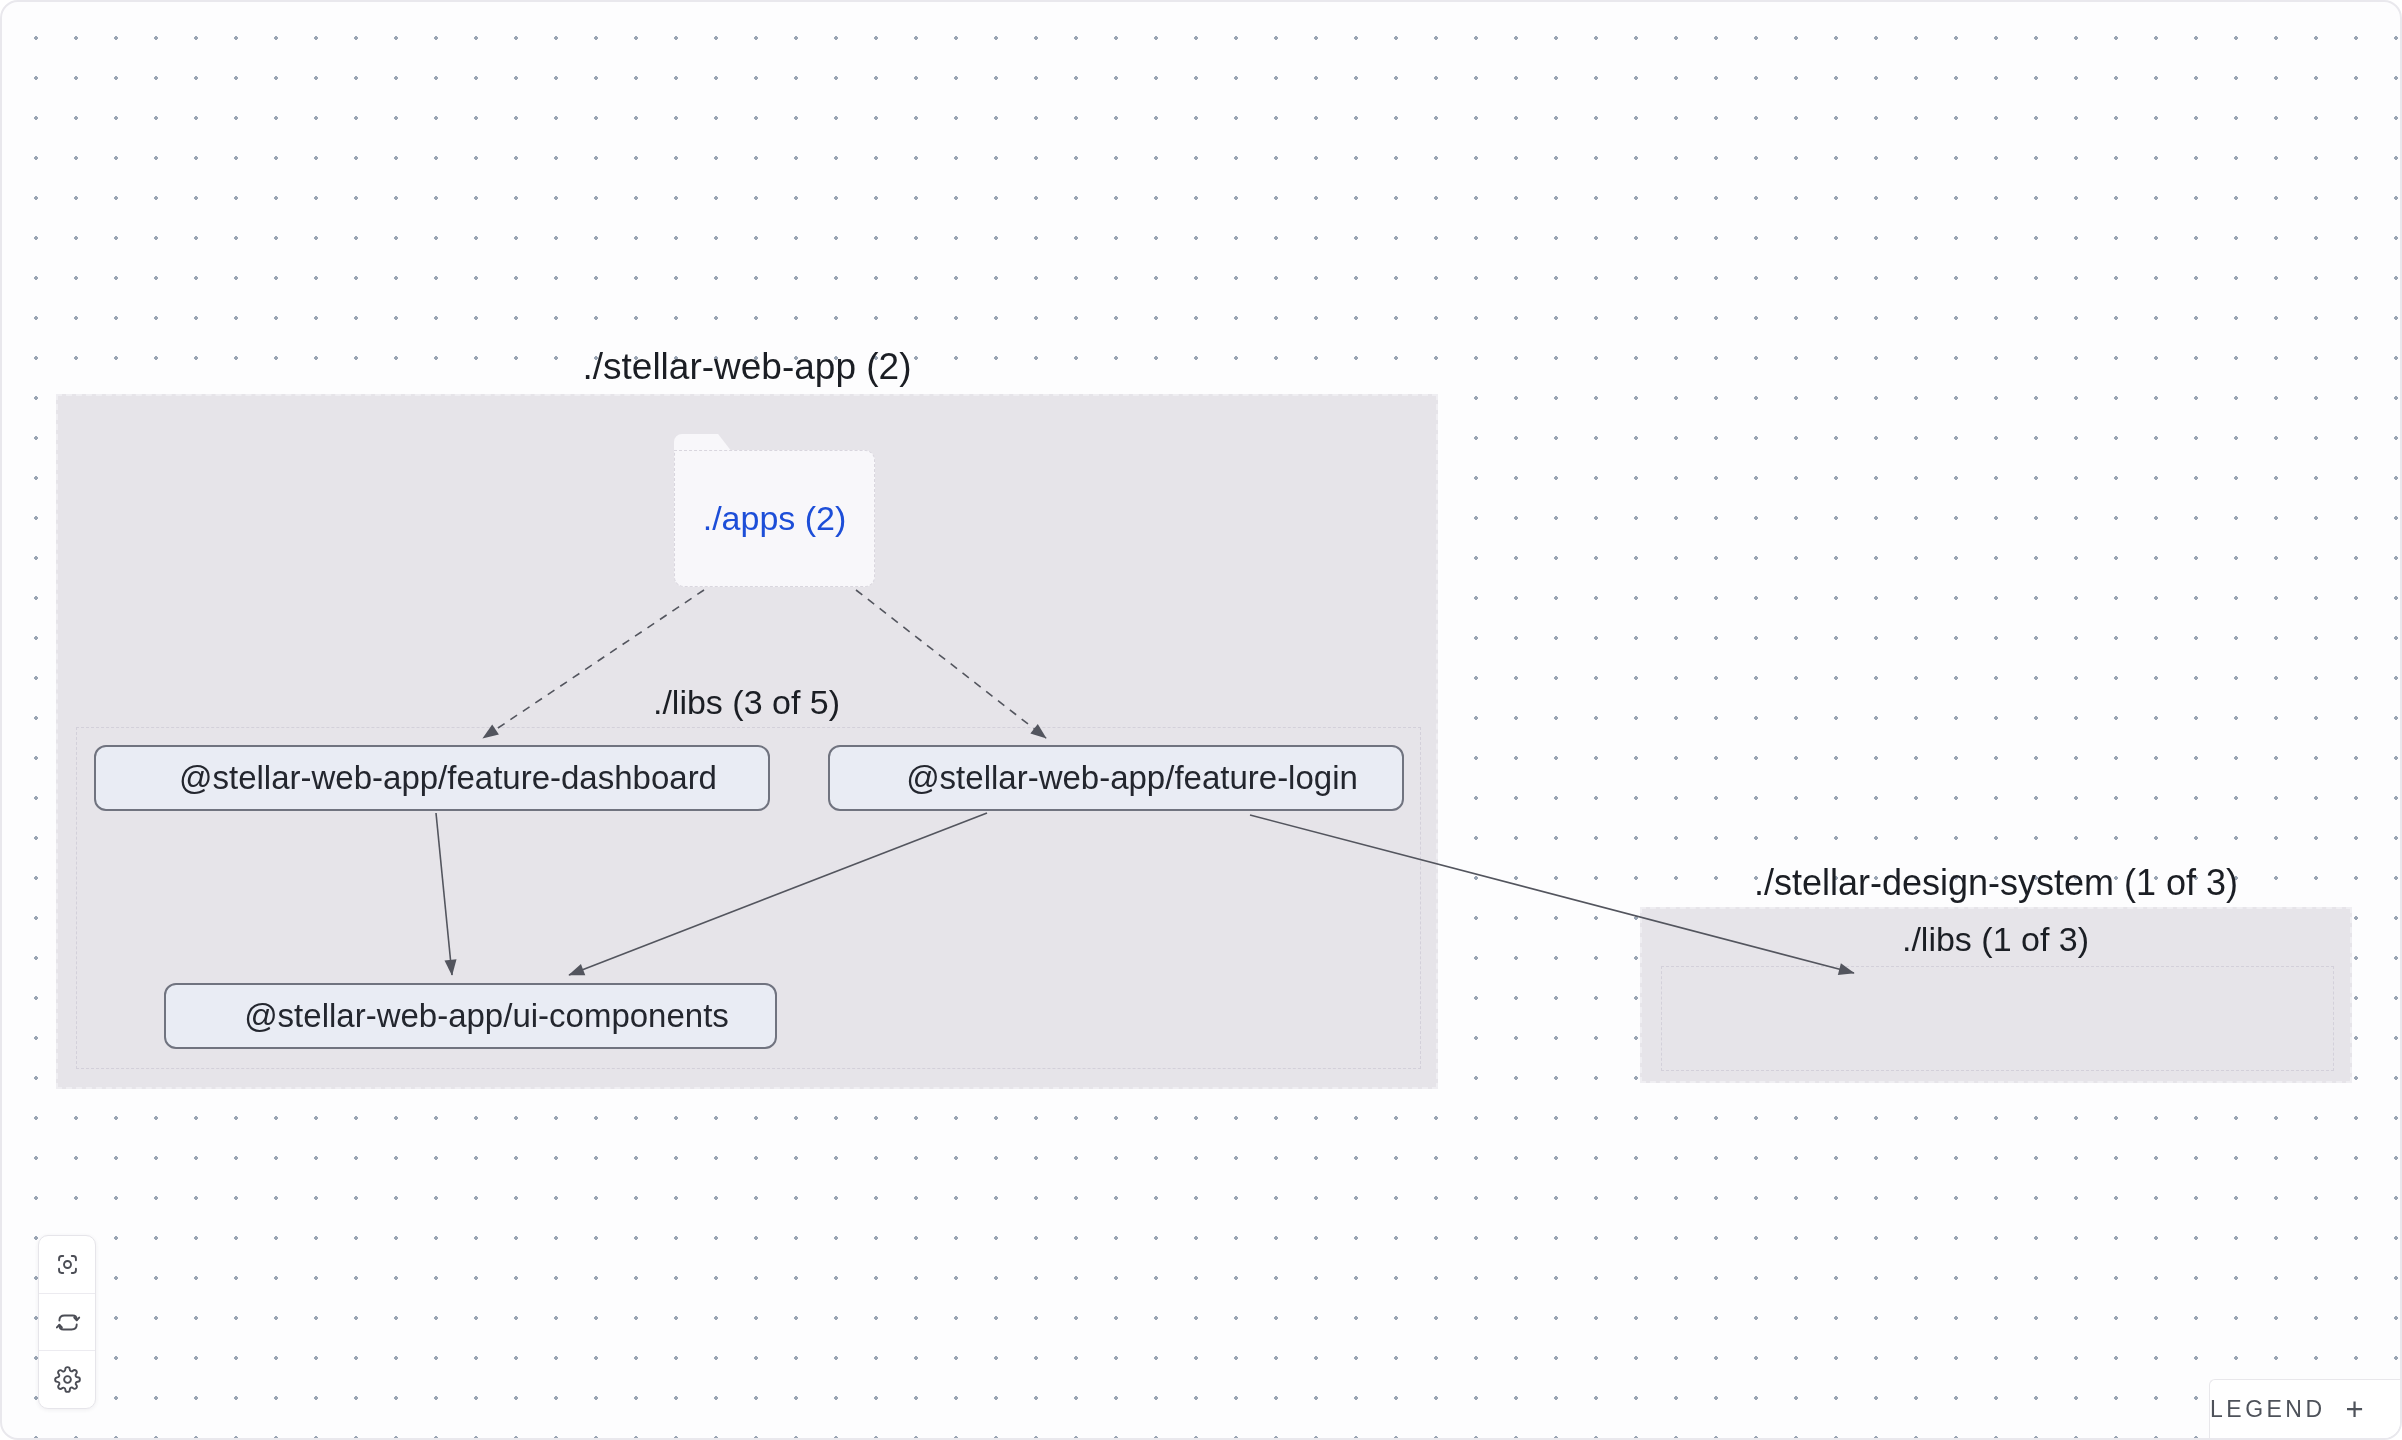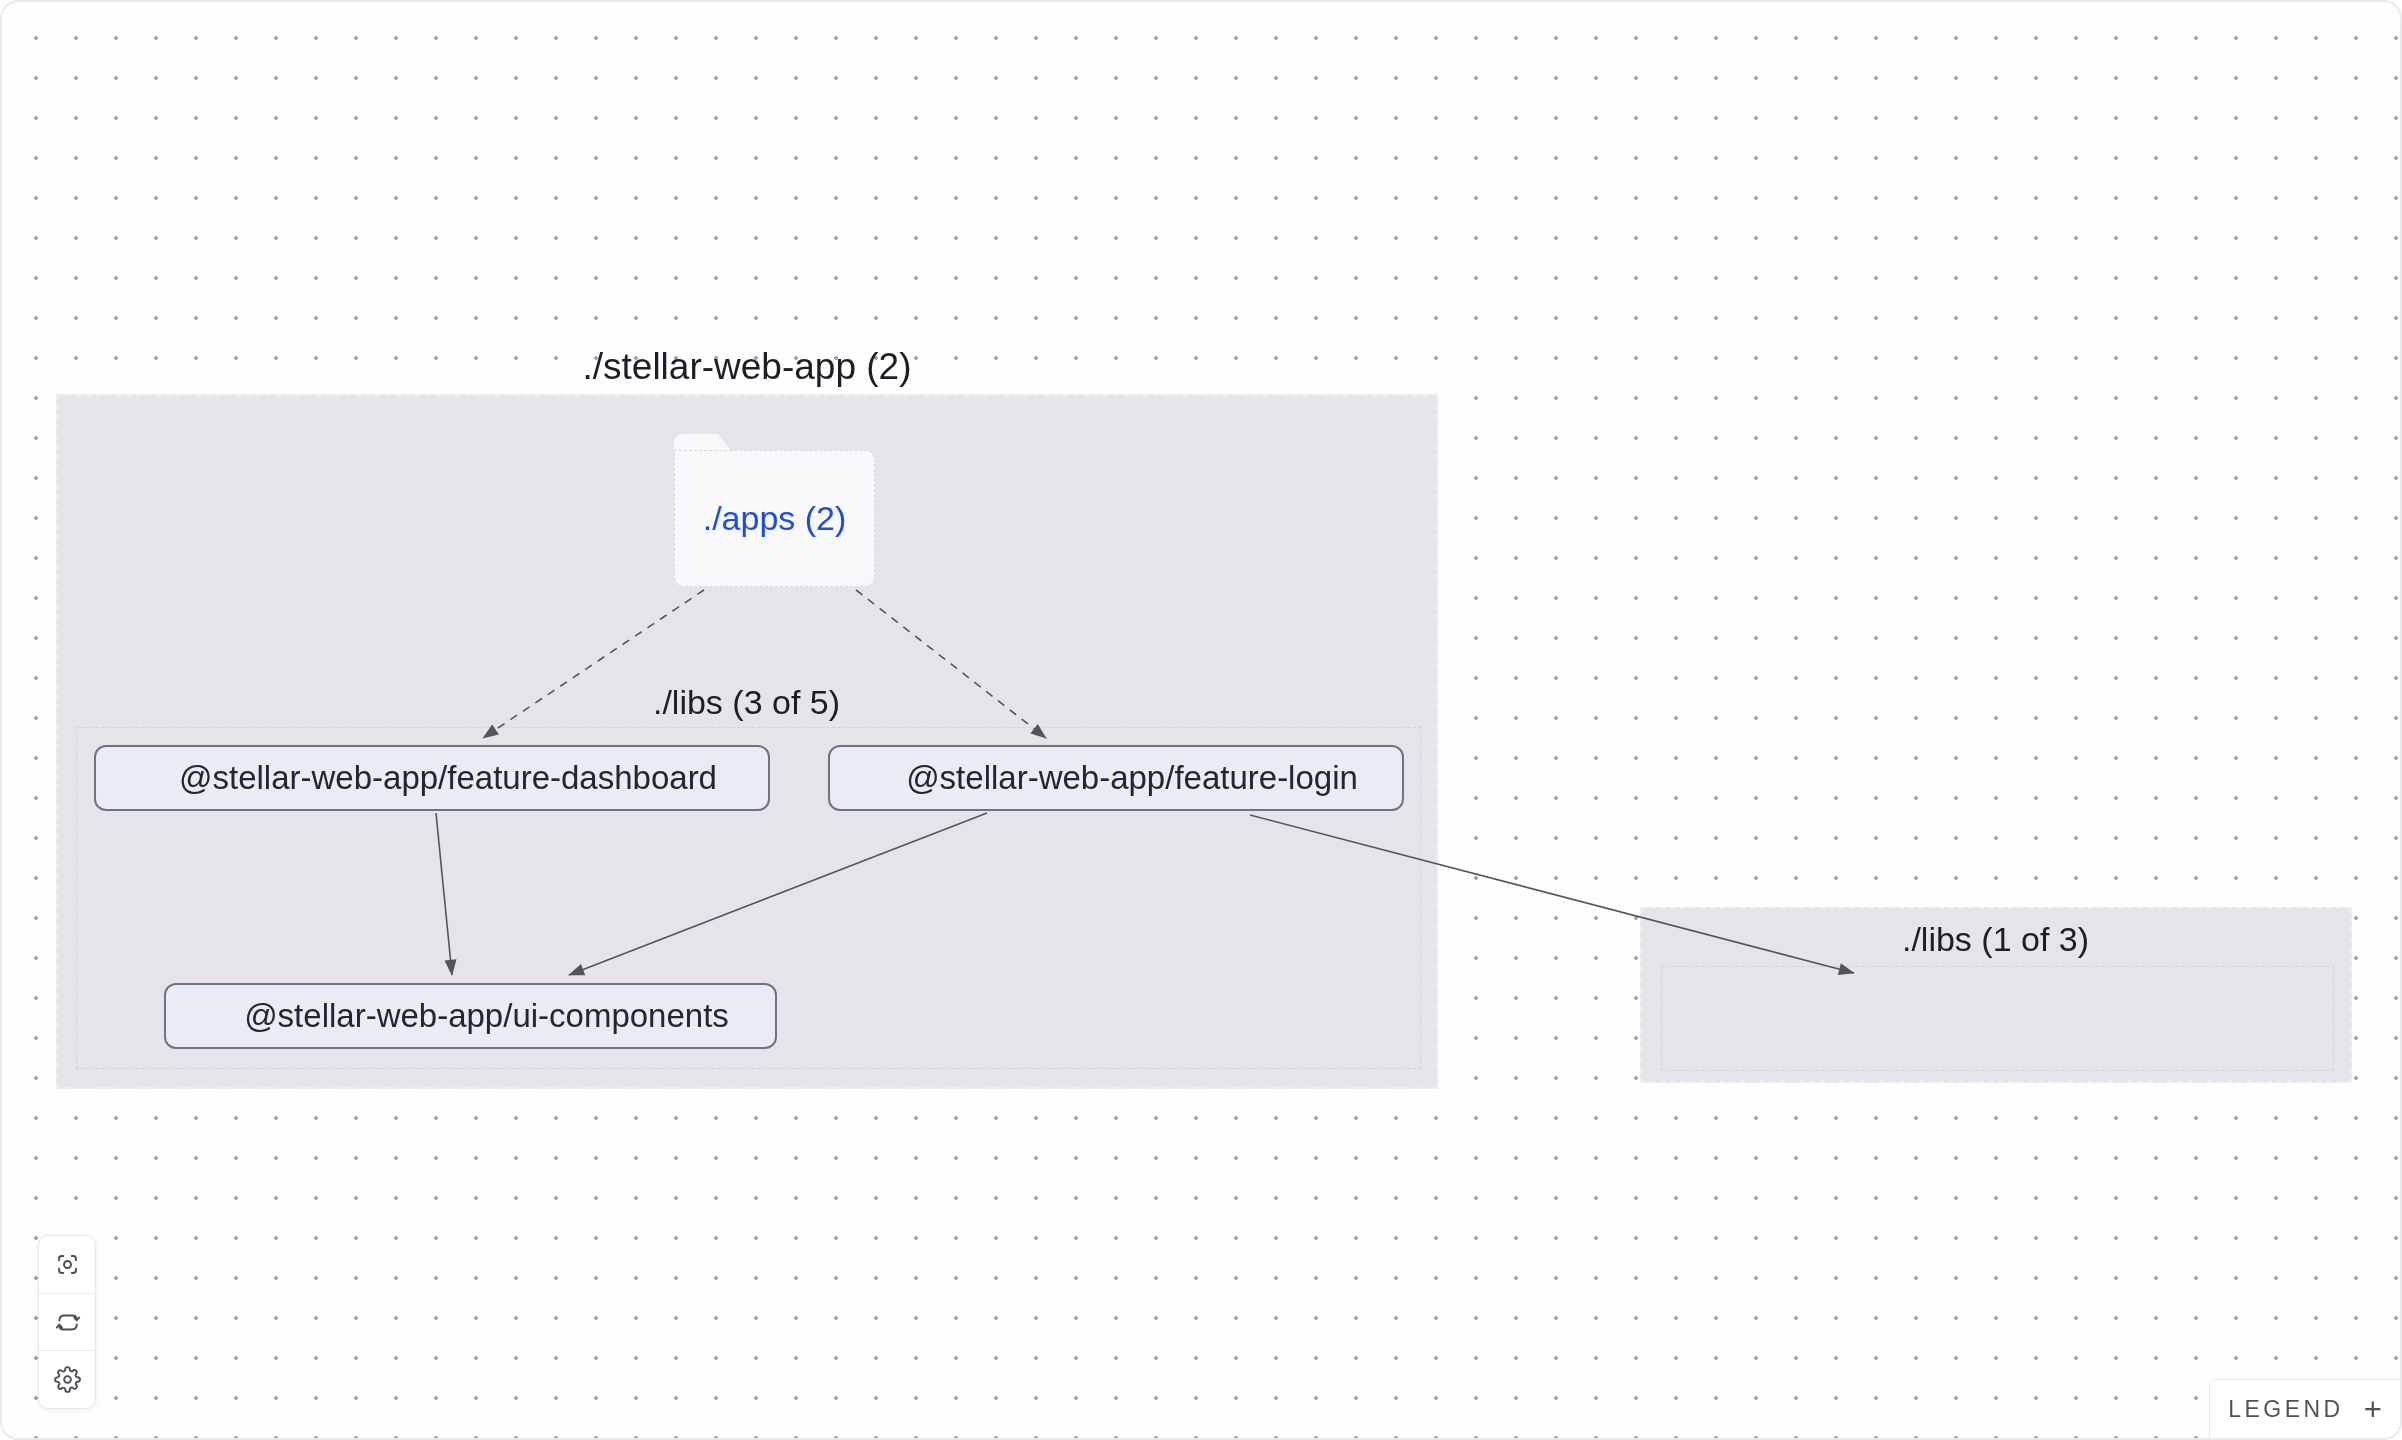--- a/index.html
+++ b/index.html
@@ -107,41 +107,42 @@
   .tool-btn + .tool-btn{border-top:1px solid #ecebf0;}
   .tool-btn svg{stroke:#4b4d55;fill:none;stroke-width:1.7;stroke-linecap:round;stroke-linejoin:round;}
 
   
   .legend{
     position:absolute;right:0;bottom:0;width:191px;height:59px;
     background:#ffffff;
     border:1px solid #e8e7eb;
     border-right:none;border-bottom:none;
     border-top-left-radius:6px;
-    display:flex;align-items:center;justify-content:center;gap:20px;
+    display:flex;align-items:center;gap:20px;
     z-index:5;cursor:pointer;
   }
   .legend-text{font-size:23px;letter-spacing:3.5px;color:#4e525a;}
   .legend-plus{font-size:31px;font-weight:400;color:#4e525a;line-height:1;}
 </style>
 </head>
 <body>
 
 <div class="canvas">
 
   <div class="group group-web-app">
     <div class="subgroup subgroup-web-libs"></div>
   </div>
 
   <div class="group group-design-system">
     <div class="subgroup subgroup-design-libs"></div>
   </div>
 
   <div class="group-title t-web-app">./stellar-web-app (2)</div>
   <div class="group-title l-web-libs">./libs (3 of 5)</div>
+  <div class="group-title t-design">./stellar-design-system (1 of 3)</div>
   <div class="group-title l-design-libs">./libs (1 of 3)</div>
 
   <svg class="edges" viewBox="0 0 2402 1440">
     <defs>
       <marker id="arrow" viewBox="0 0 12 10" refX="11" refY="5" markerWidth="11" markerHeight="9" orient="auto-start-reverse">
         <path d="M0.5,0.8 L11.5,5 L0.5,9.2 z" fill="#53555e"></path>
       </marker>
     </defs>
     <path class="edge dashed" d="M 702 588 L 481 736" marker-end="url(#arrow)"></path>
     <path class="edge dashed" d="M 854 588 L 1044 736" marker-end="url(#arrow)"></path>

